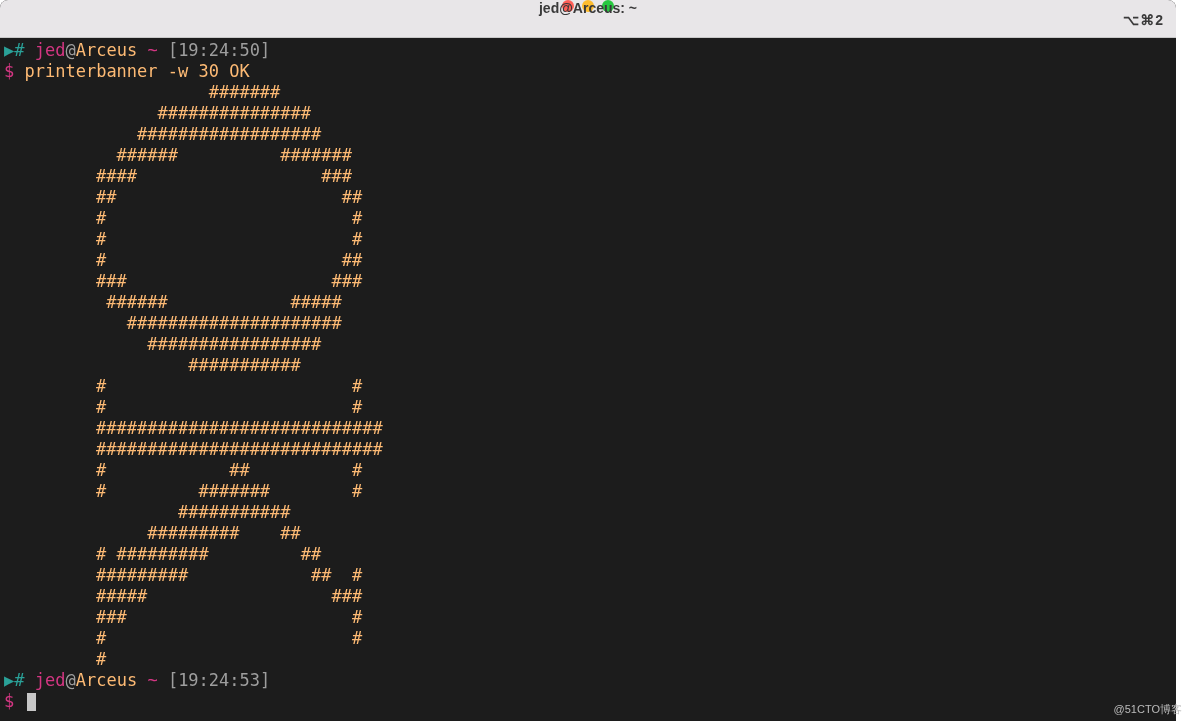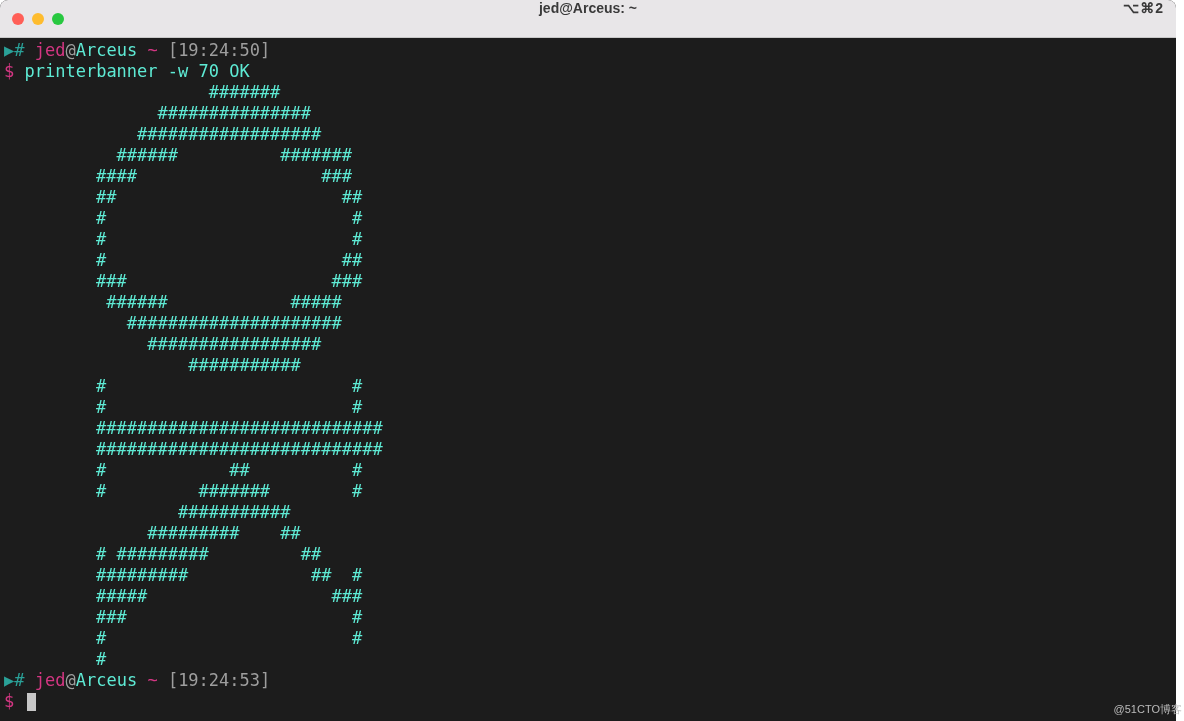--- a/index.html
+++ b/index.html
@@ -16,23 +16,25 @@
   height: 721px;
   background: #1c1c1c;
   border-radius: 8px 8px 0 0;
   overflow: hidden;
   position: relative;
 }
 .titlebar {
   height: 38px;
   background: #e8e6e8;
   display: flex;
+  align-items: center;
   padding: 0 12px;
   position: relative;
   border-bottom: 1px solid #c8c8c8;
+  flex-direction: column;
 }
 .traffic-lights {
   display: flex;
   gap: 8px;
   align-items: center;
 }
 .light {
   width: 12px;
   height: 12px;
   border-radius: 50%;
@@ -79,21 +81,21 @@
 .scrollbar-track {
   position: absolute;
   right: 0;
   top: 48px;
   width: 14px;
   bottom: 0;
   background: #2a2a2a;
 }
 .cyan { color: #2aa198; }
 .magenta { color: #d33682; margin-top: 16px; }
-.white { color: #5eead4; margin-top: 9px; }
+.white { color: #fdba74; margin-top: 9px; }
 .gray { color: #9e9e9e; }
 .teal { color: #2aa198; }
 .cursor {
   display: inline-block;
   width: 9px;
   height: 18px;
   background: #c7c7c7;
   vertical-align: text-bottom;
   margin-left: 2px;
 }
@@ -114,21 +116,21 @@
       <div class="light red"></div>
       <div class="light yellow"></div>
       <div class="light green"></div>
     </div>
     <div class="title-text">jed@Arceus: ~</div>
     <div class="shortcut">⌥⌘2</div>
   </div>
   <div class="scrollbar"></div>
   <div class="scrollbar-track"></div>
   <div class="terminal"><span class="cyan">▶</span><span class="teal">#</span> <span class="magenta">jed</span><span class="gray">@</span><span class="white">Arceus</span> <span class="magenta">~</span> <span class="gray">[19:24:50]</span>
-<span class="magenta">$</span> <span class="white">printerbanner -w 70 OK</span>
+<span class="magenta">$</span> <span class="white">printerbanner -w 30 OK</span>
 <span class="white">                    #######</span>
 <span class="white">               ###############</span>
 <span class="white">             ##################</span>
 <span class="white">           ######          #######</span>
 <span class="white">         ####                  ###</span>
 <span class="white">         ##                      ##</span>
 <span class="white">         #                        #</span>
 <span class="white">         #                        #</span>
 <span class="white">         #                       ##</span>
 <span class="white">         ###                    ###</span>

